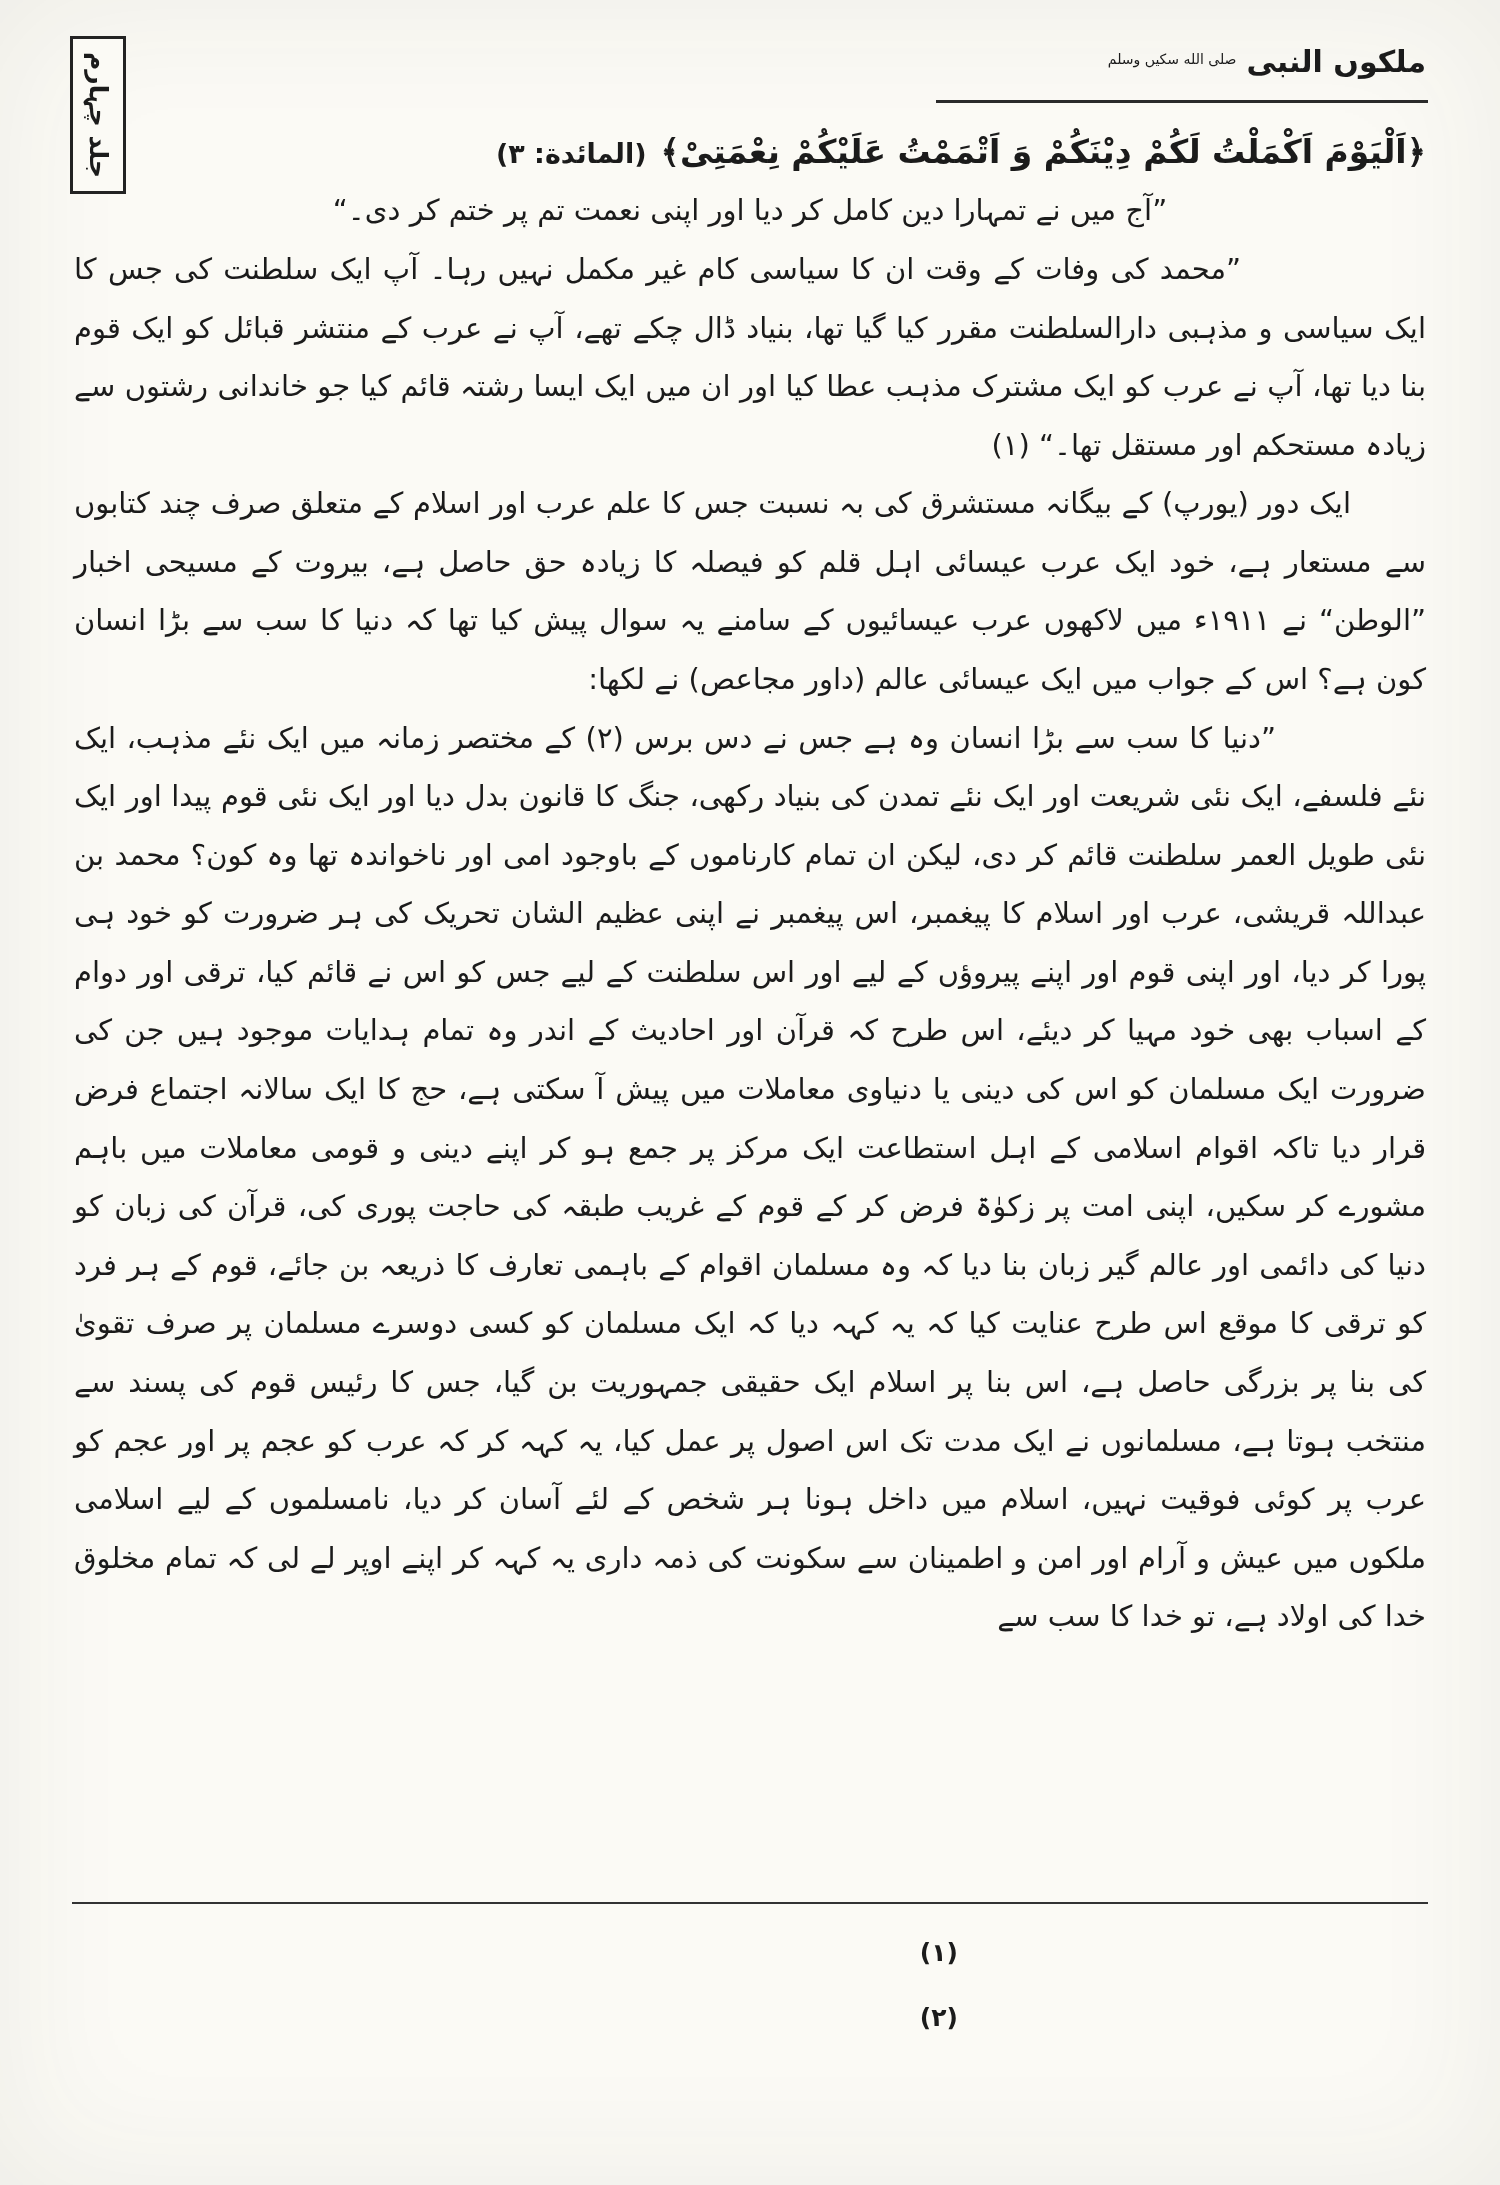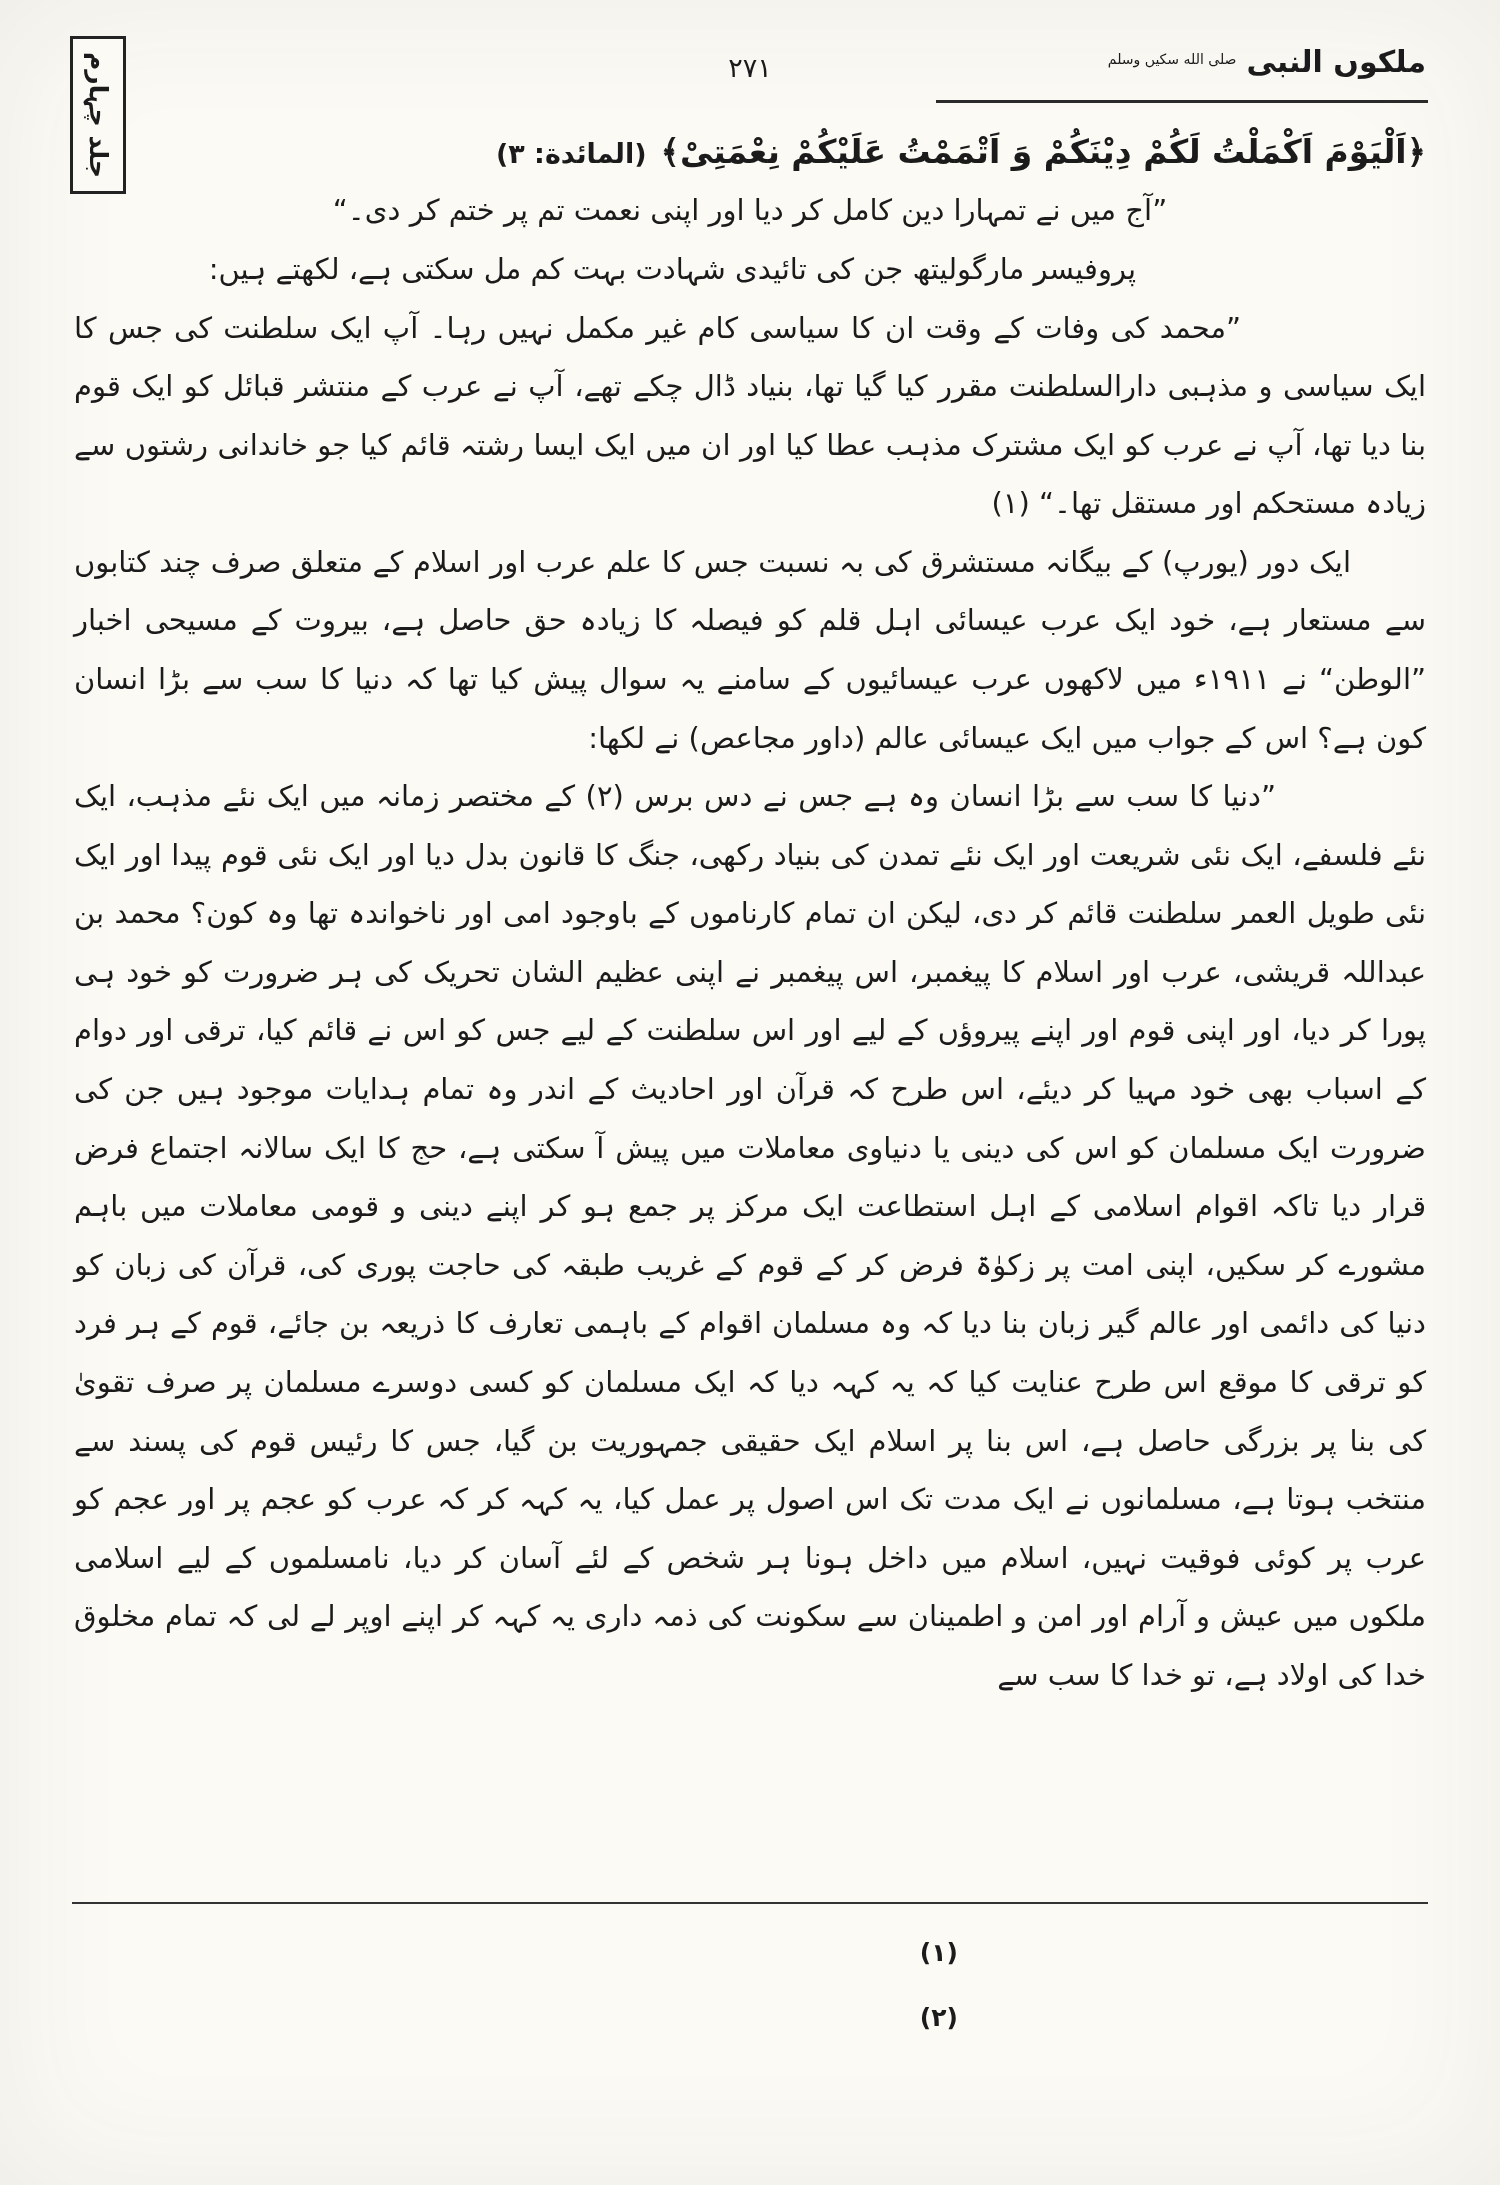--- a/index.html
+++ b/index.html
@@ -72,29 +72,27 @@
   }
   .footnote .marker{flex:0 0 auto;font-weight:bold;}
 </style>
 </head>
 <body>
 
 <div class="page">
 
   <div class="book-title"><span>ملکوں النبی</span><span class="honorific">صلى الله سکیں وسلم</span></div>
   <div class="header-rule"></div>
-  <div class="page-number">۲۷۱</div>
   <div class="volume-box">
     <span>جلد چہارم</span>
   </div>
 
   <div class="content">
     <p class="verse"><span>﴿اَلْیَوْمَ اَکْمَلْتُ لَکُمْ دِیْنَکُمْ وَ اَتْمَمْتُ عَلَیْکُمْ نِعْمَتِیْ﴾</span><span class="ref">(المائدة: ۳)</span></p>
     <p class="translation">”آج میں نے تمہارا دین کامل کر دیا اور اپنی نعمت تم پر ختم کر دی۔“</p>
-    <p class="intro">پروفیسر مارگولیتھ جن کی تائیدی شہادت بہت کم مل سکتی ہے، لکھتے ہیں:</p>
     <p class="quote1">”محمد کی وفات کے وقت ان کا سیاسی کام غیر مکمل نہیں رہا۔ آپ ایک سلطنت کی جس کا ایک سیاسی و مذہبی دارالسلطنت مقرر کیا گیا تھا، بنیاد ڈال چکے تھے، آپ نے عرب کے منتشر قبائل کو ایک قوم بنا دیا تھا، آپ نے عرب کو ایک مشترک مذہب عطا کیا اور ان میں ایک ایسا رشتہ قائم کیا جو خاندانی رشتوں سے زیادہ مستحکم اور مستقل تھا۔“ (۱)</p>
     <p class="para2">ایک دور (یورپ) کے بیگانہ مستشرق کی بہ نسبت جس کا علم عرب اور اسلام کے متعلق صرف چند کتابوں سے مستعار ہے، خود ایک عرب عیسائی اہل قلم کو فیصلہ کا زیادہ حق حاصل ہے، بیروت کے مسیحی اخبار ”الوطن“ نے ۱۹۱۱ء میں لاکھوں عرب عیسائیوں کے سامنے یہ سوال پیش کیا تھا کہ دنیا کا سب سے بڑا انسان کون ہے؟ اس کے جواب میں ایک عیسائی عالم (داور مجاعص) نے لکھا:</p>
     <p class="quote2">”دنیا کا سب سے بڑا انسان وہ ہے جس نے دس برس (۲) کے مختصر زمانہ میں ایک نئے مذہب، ایک نئے فلسفے، ایک نئی شریعت اور ایک نئے تمدن کی بنیاد رکھی، جنگ کا قانون بدل دیا اور ایک نئی قوم پیدا اور ایک نئی طویل العمر سلطنت قائم کر دی، لیکن ان تمام کارناموں کے باوجود امی اور ناخواندہ تھا وہ کون؟ محمد بن عبداللہ قریشی، عرب اور اسلام کا پیغمبر، اس پیغمبر نے اپنی عظیم الشان تحریک کی ہر ضرورت کو خود ہی پورا کر دیا، اور اپنی قوم اور اپنے پیروؤں کے لیے اور اس سلطنت کے لیے جس کو اس نے قائم کیا، ترقی اور دوام کے اسباب بھی خود مہیا کر دیئے، اس طرح کہ قرآن اور احادیث کے اندر وہ تمام ہدایات موجود ہیں جن کی ضرورت ایک مسلمان کو اس کی دینی یا دنیاوی معاملات میں پیش آ سکتی ہے، حج کا ایک سالانہ اجتماع فرض قرار دیا تاکہ اقوام اسلامی کے اہل استطاعت ایک مرکز پر جمع ہو کر اپنے دینی و قومی معاملات میں باہم مشورے کر سکیں، اپنی امت پر زکوٰۃ فرض کر کے قوم کے غریب طبقہ کی حاجت پوری کی، قرآن کی زبان کو دنیا کی دائمی اور عالم گیر زبان بنا دیا کہ وہ مسلمان اقوام کے باہمی تعارف کا ذریعہ بن جائے، قوم کے ہر فرد کو ترقی کا موقع اس طرح عنایت کیا کہ یہ کہہ دیا کہ ایک مسلمان کو کسی دوسرے مسلمان پر صرف تقویٰ کی بنا پر بزرگی حاصل ہے، اس بنا پر اسلام ایک حقیقی جمہوریت بن گیا، جس کا رئیس قوم کی پسند سے منتخب ہوتا ہے، مسلمانوں نے ایک مدت تک اس اصول پر عمل کیا، یہ کہہ کر کہ عرب کو عجم پر اور عجم کو عرب پر کوئی فوقیت نہیں، اسلام میں داخل ہونا ہر شخص کے لئے آسان کر دیا، نامسلموں کے لیے اسلامی ملکوں میں عیش و آرام اور امن و اطمینان سے سکونت کی ذمہ داری یہ کہہ کر اپنے اوپر لے لی کہ تمام مخلوق خدا کی اولاد ہے، تو خدا کا سب سے</p>
   </div>
 
   <div class="footnote-rule"></div>
   <div class="footnotes">
     <div class="footnote">
       <span class="marker">(۱)</span>
     </div>

